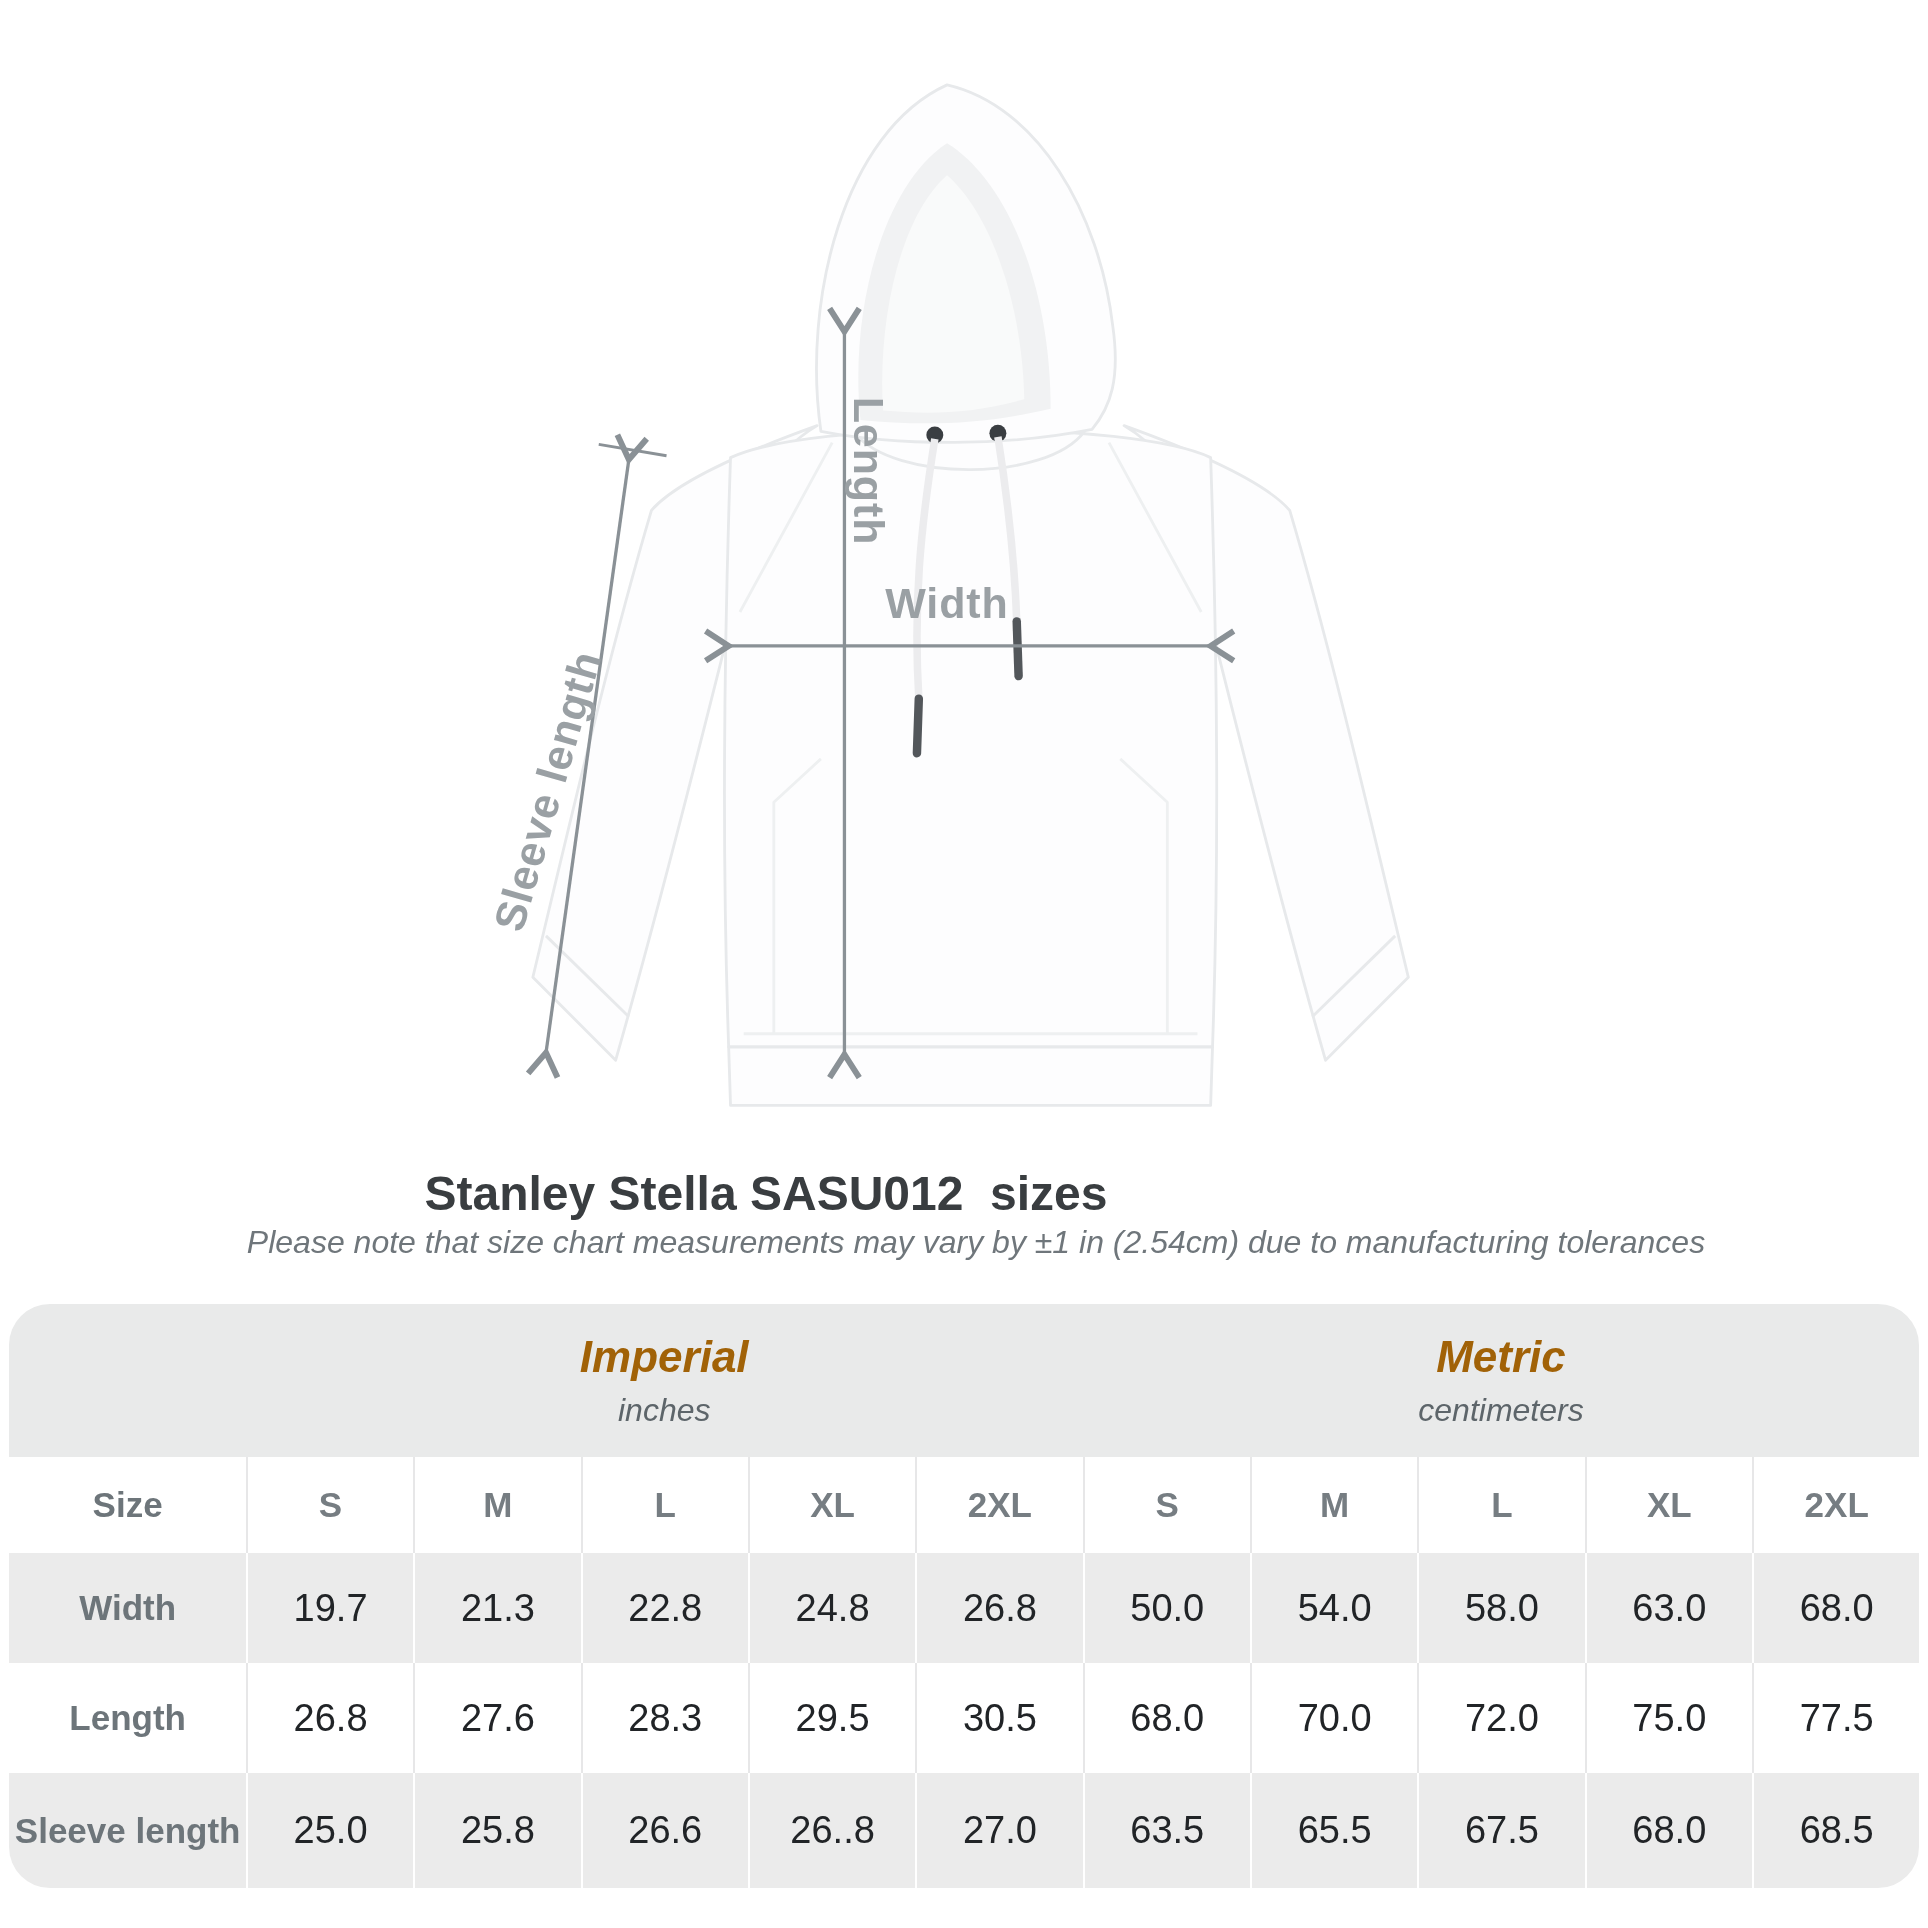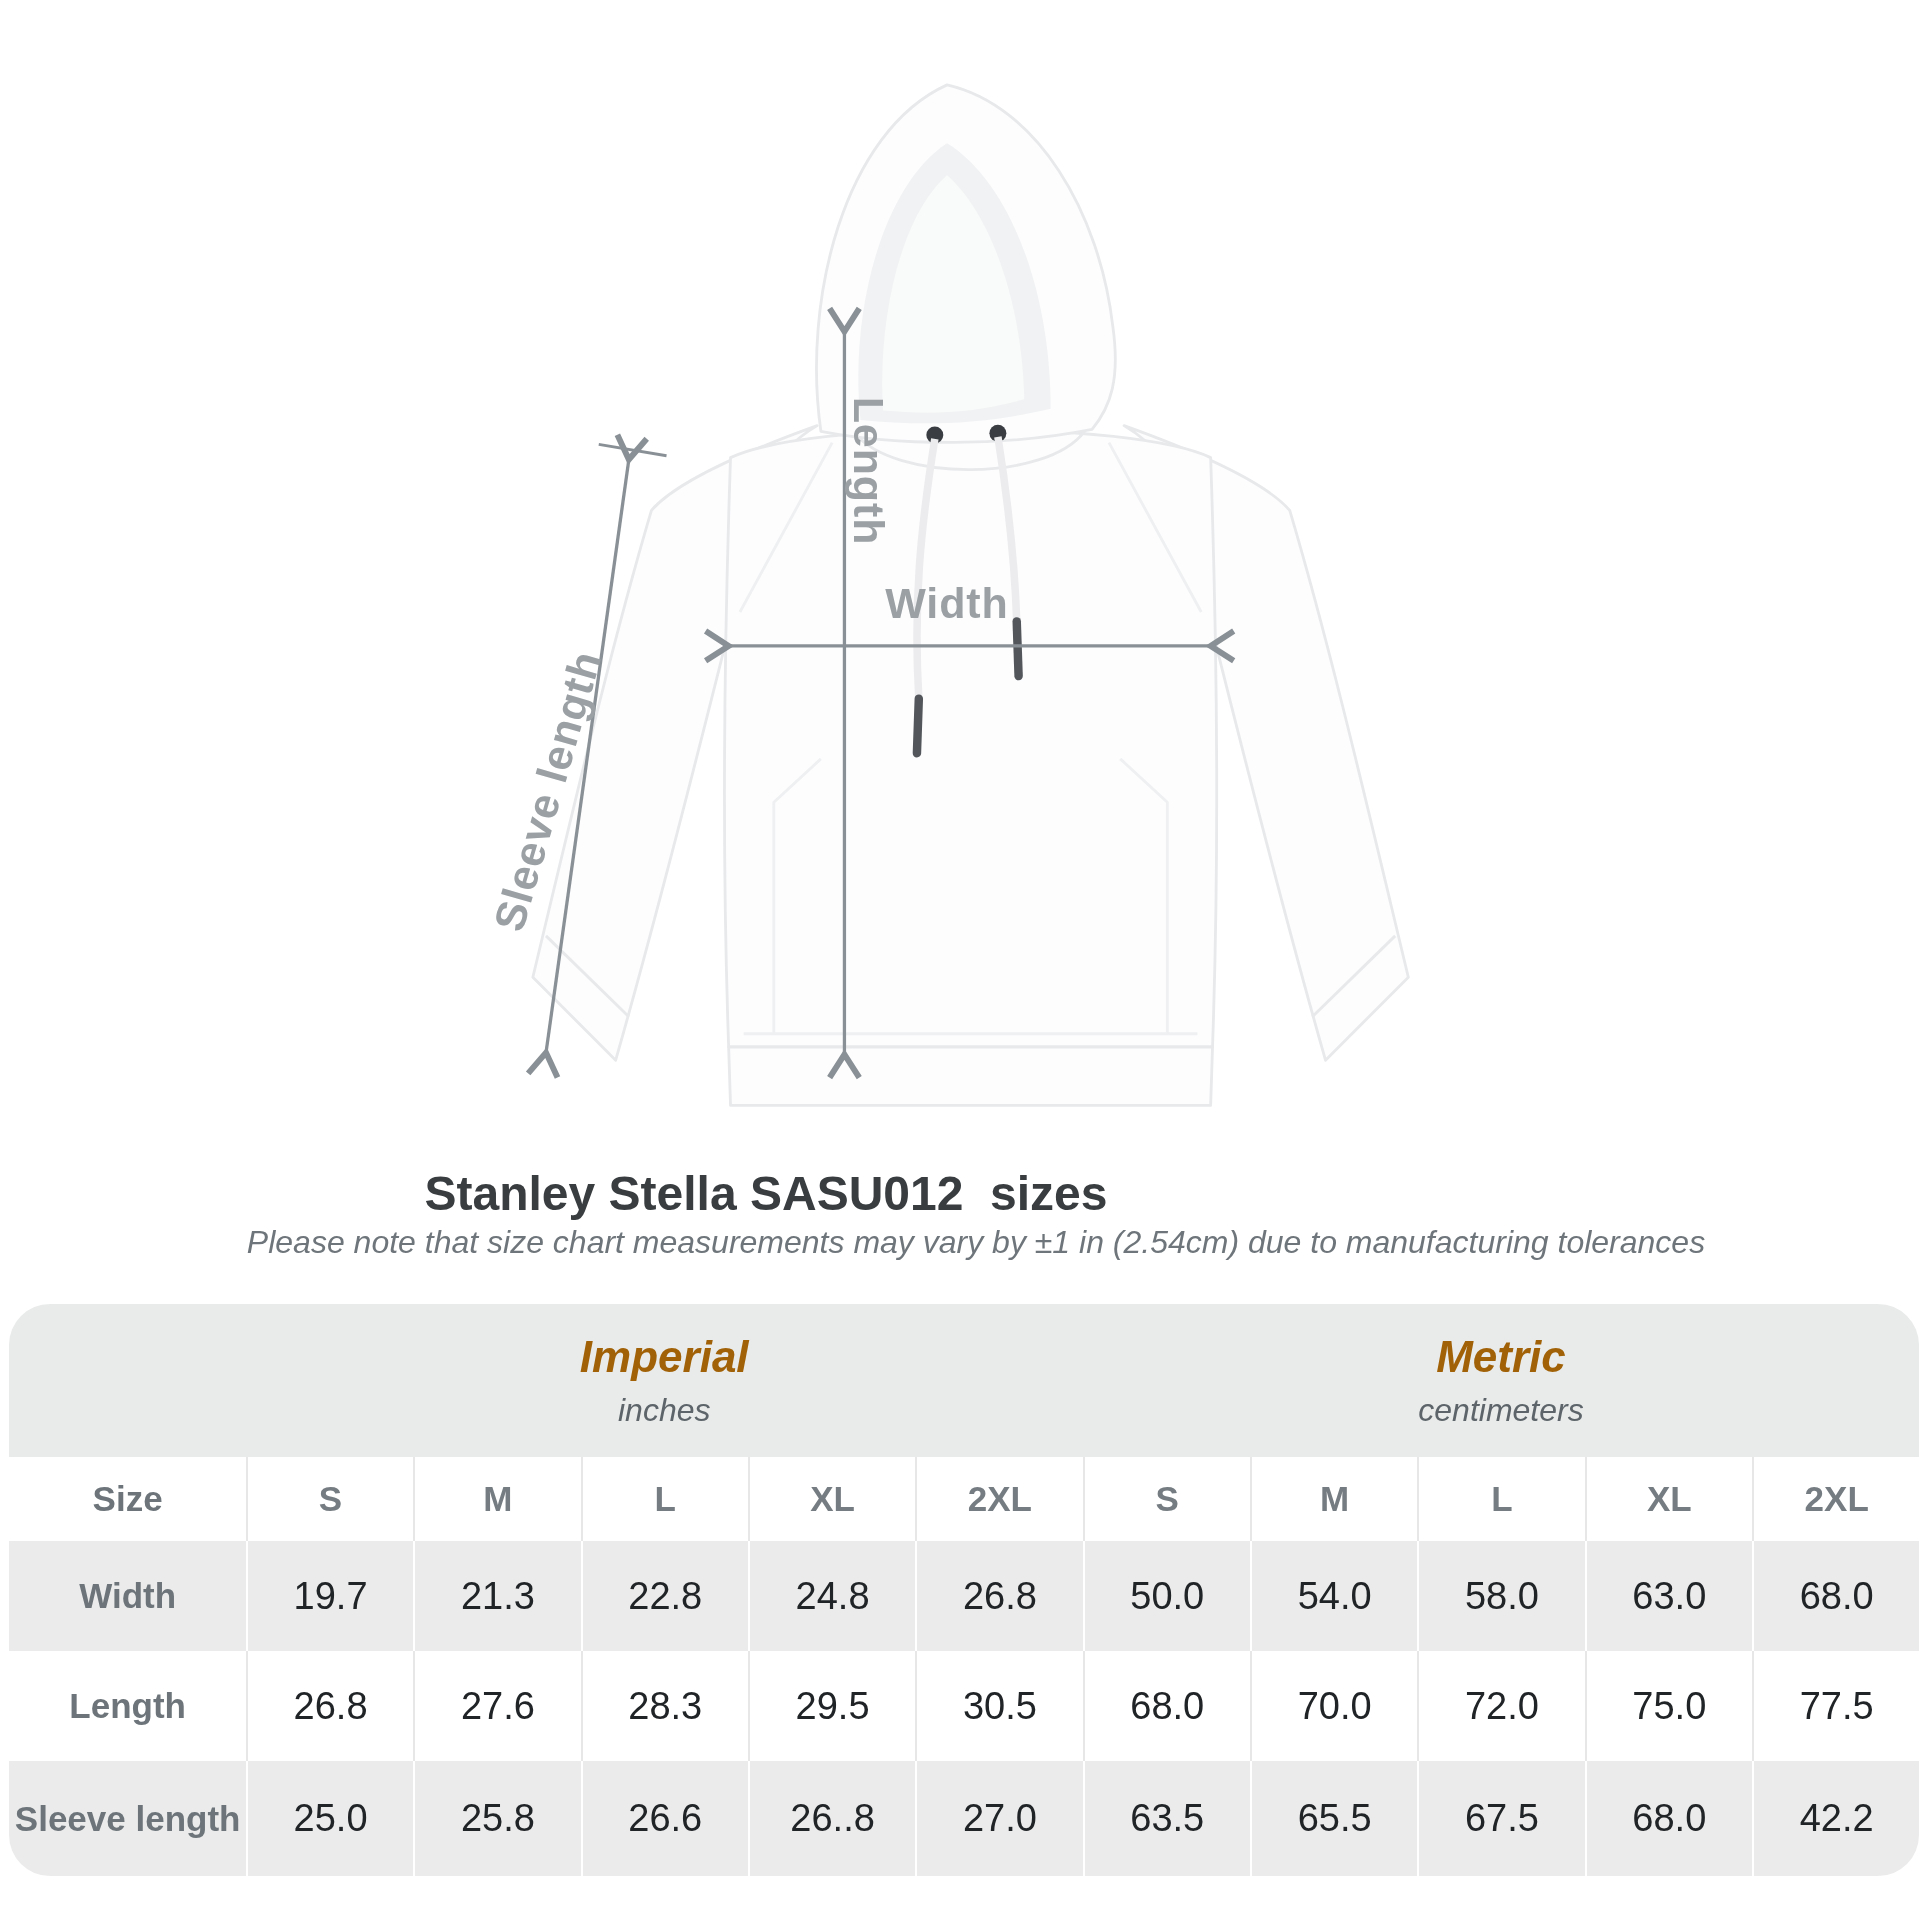--- a/index.html
+++ b/index.html
@@ -24,21 +24,21 @@
   table.sizes{position:absolute;left:9.4px;top:1304px;width:1910px;
               border-collapse:separate;border-spacing:0;table-layout:fixed;}
   table.sizes td{text-align:center;vertical-align:middle;padding:0;}
 
   tr.band td{background:#e9eaea;height:153px;}
   tr.band td.corner-l{border-top-left-radius:41px;}
   tr.band td.corner-r{border-top-right-radius:41px;}
   .unit-name{font-size:44px;font-weight:bold;font-style:italic;color:#a16207;}
   .unit-sub{font-size:32px;font-style:italic;color:#5d656a;margin-top:10px;}
 
-  tr.sizerow td{height:84px;font-size:35px;font-weight:bold;color:#767d82;background:#ffffff;}
+  tr.sizerow td{height:96px;font-size:35px;font-weight:bold;color:#767d82;background:#ffffff;}
   tr.datarow td{height:110px;font-size:38px;color:#212427;background:#ffffff;}
   tr.datarow td.rowlabel,
   tr.sizerow td.rowlabel{font-size:35px;font-weight:bold;color:#6d757a;}
   tr.stripe td{background:#ebebeb;}
   tr.last td{height:115px;}
   tr.last td.rowlabel{border-bottom-left-radius:41px;}
   tr.last td.cap-r{border-bottom-right-radius:41px;}
 
   
   tr.sizerow td.v, tr.datarow td.v{border-left:2.8px solid #e7e7e8;}
@@ -161,18 +161,18 @@
         <td class="rowlabel">Sleeve length</td>
         <td class="v">25.0</td>
         <td class="v">25.8</td>
         <td class="v">26.6</td>
         <td class="v">26..8</td>
         <td class="v">27.0</td>
         <td class="v">63.5</td>
         <td class="v">65.5</td>
         <td class="v">67.5</td>
         <td class="v">68.0</td>
-        <td class="v cap-r">42.2</td>
+        <td class="v cap-r">68.5</td>
       </tr>
     </tbody>
   </table>
 </div>
 
 
 </body></html>

